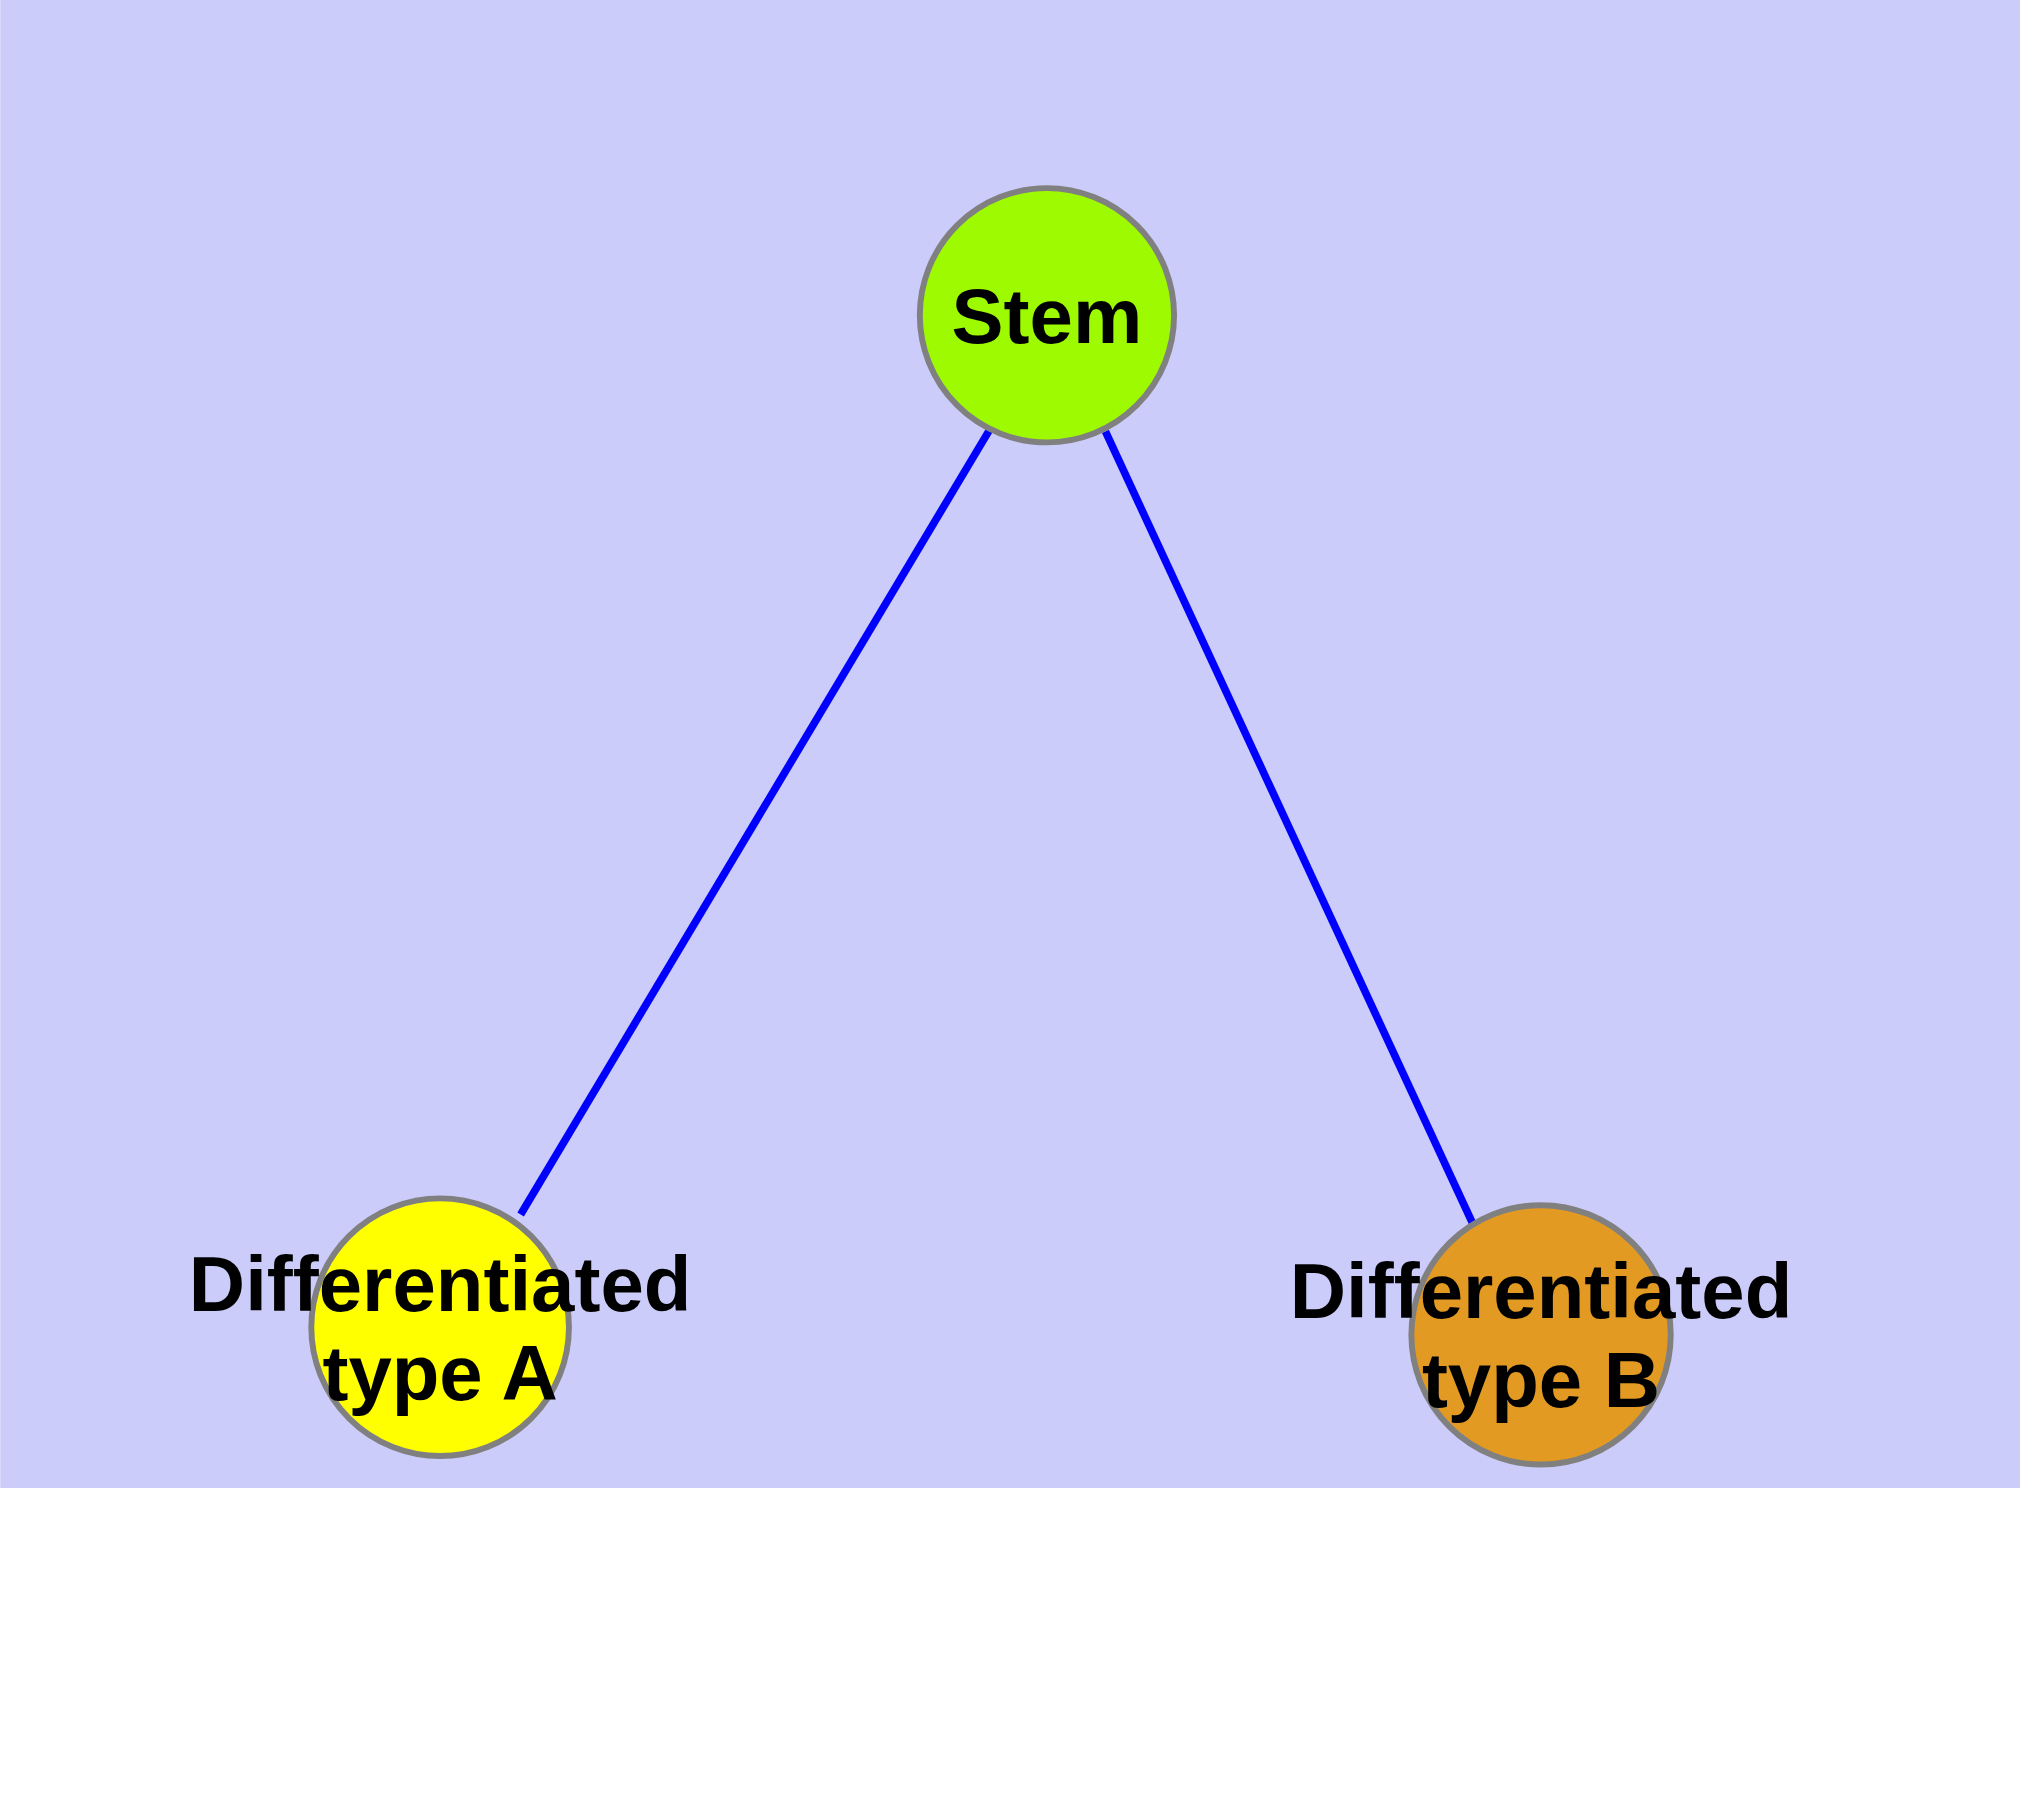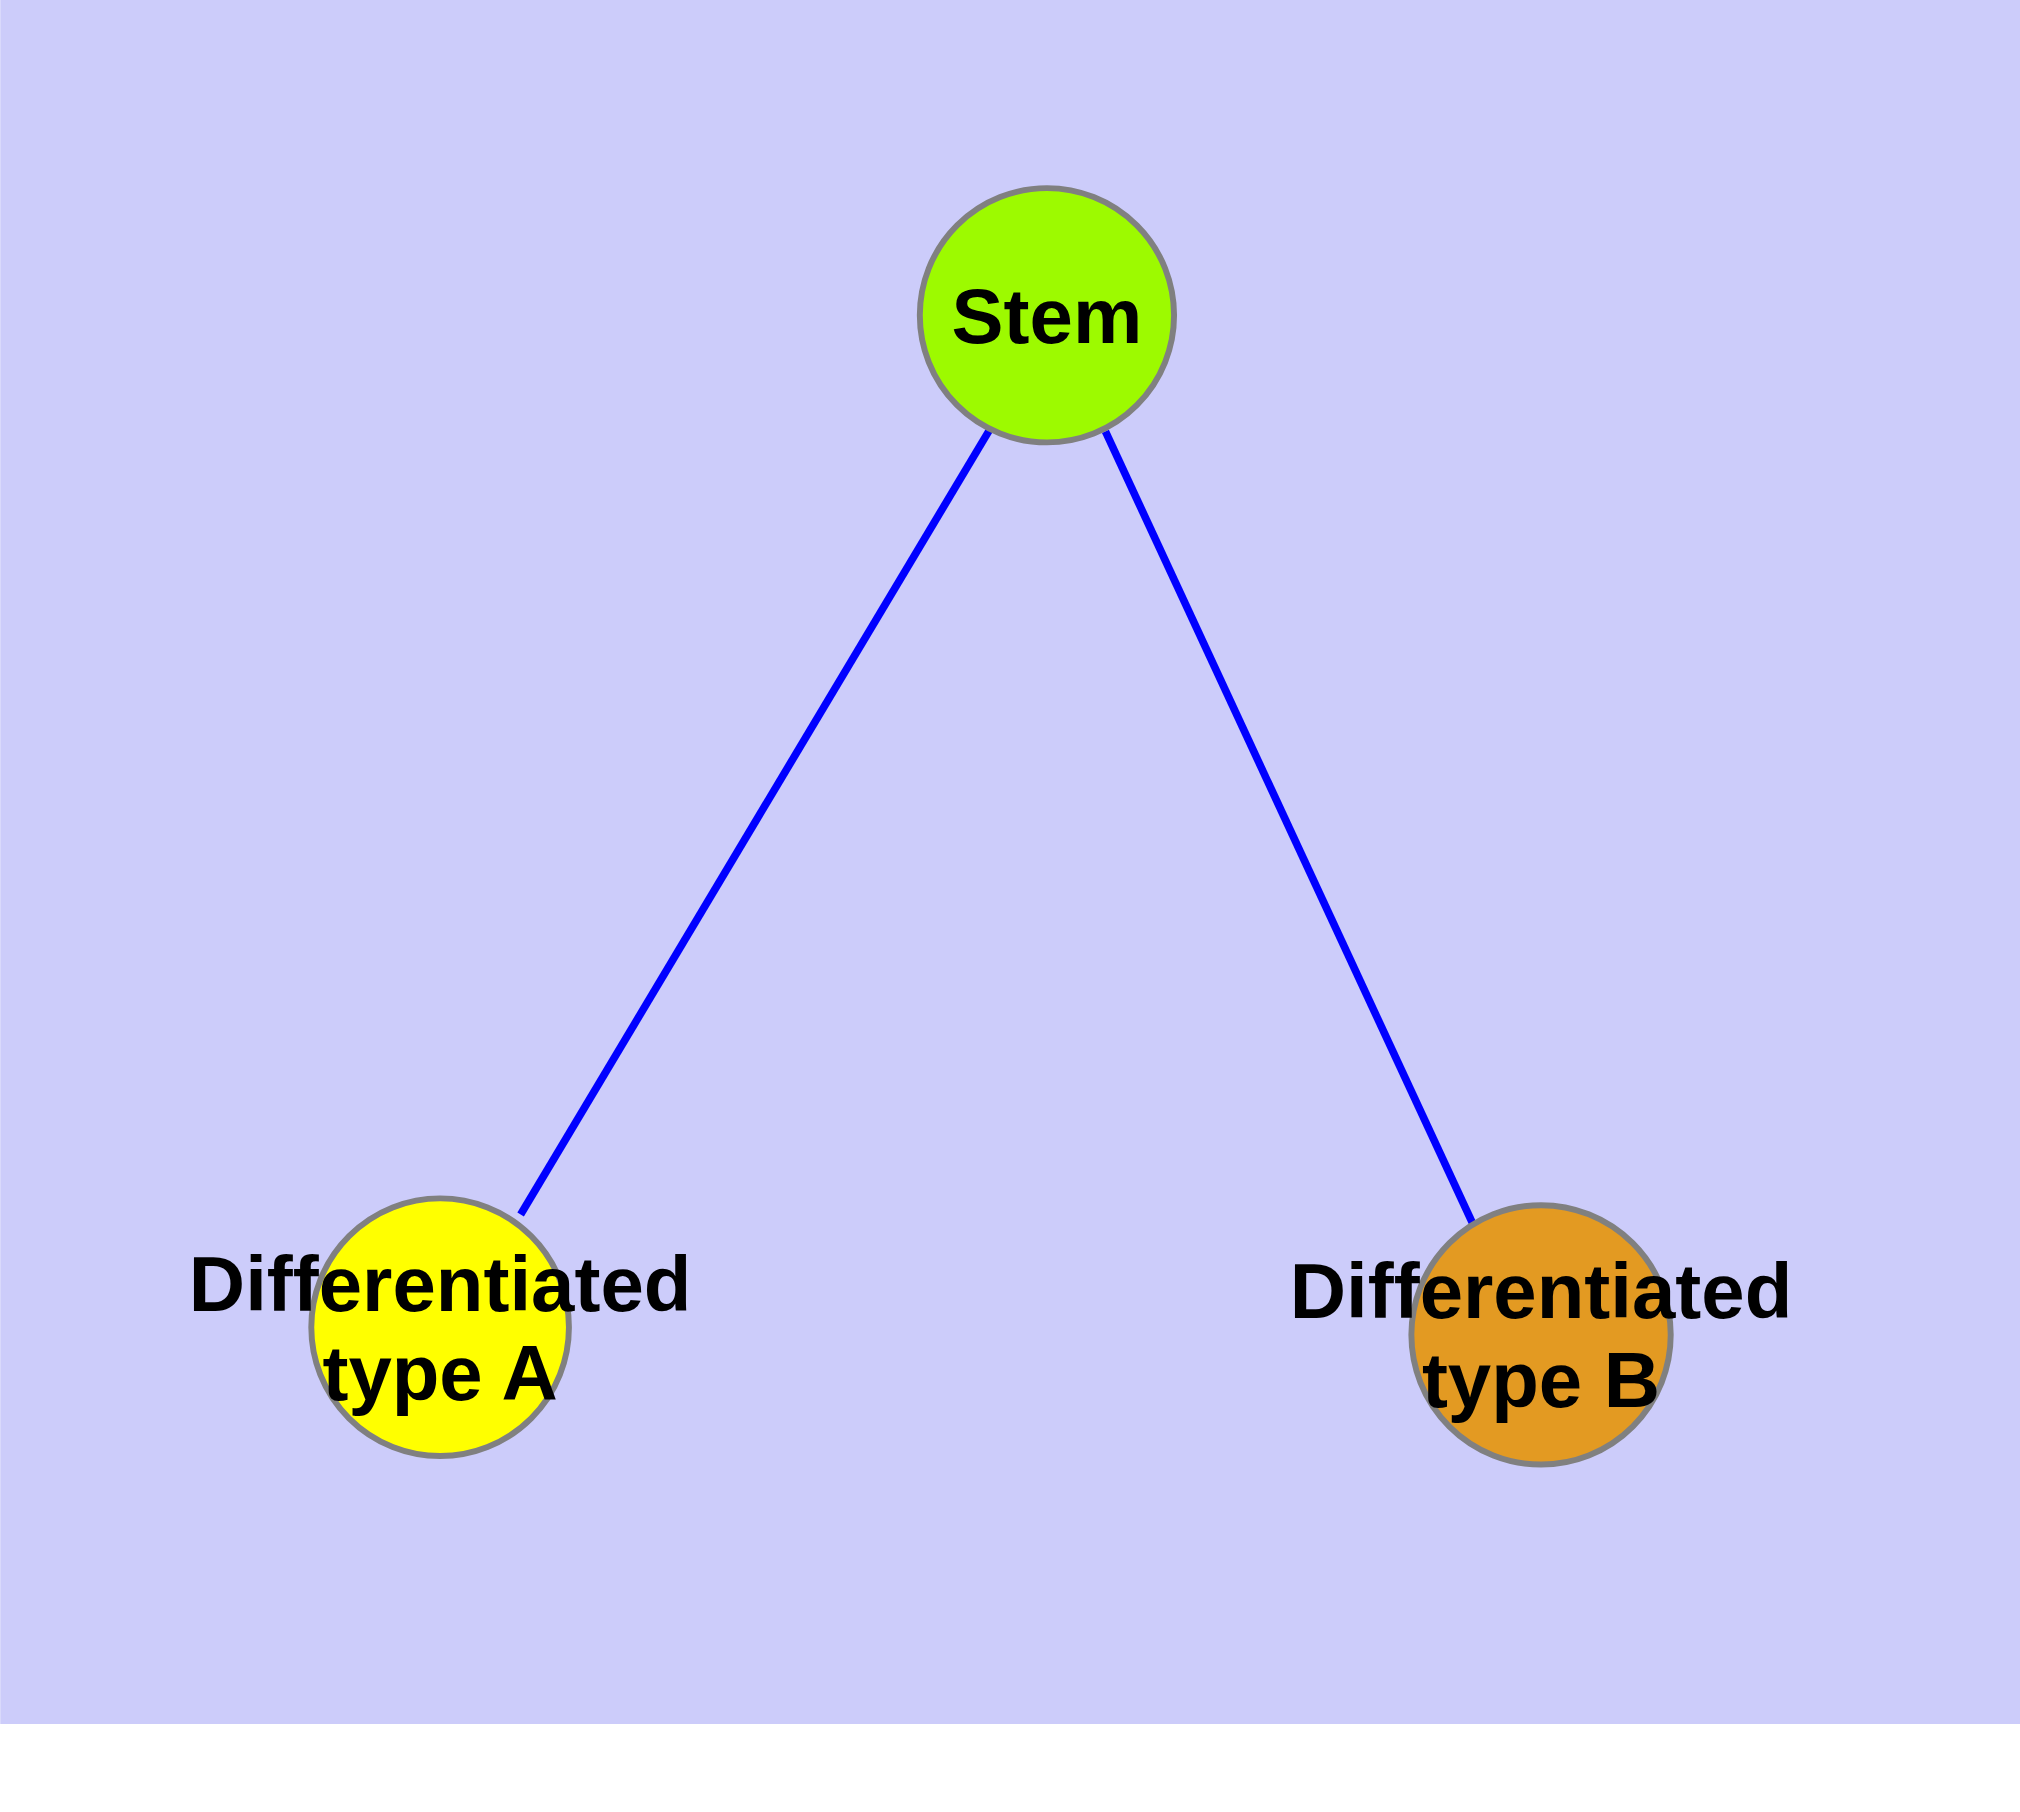--- a/index.html
+++ b/index.html
@@ -3,21 +3,21 @@
 <meta charset="utf-8">
 <style>
   html, body {
     margin: 0;
     padding: 0;
     background: #ffffff;
   }
   #canvas {
     position: relative;
     width: 2021px;
-    height: 1724px;
+    height: 1488px;
     overflow: hidden;
     font-family: "Liberation Sans", sans-serif;
   }
   #graph-svg {
     position: absolute;
     top: 0;
     left: 0;
     width: 2021px;
     height: 1812px;
     display: block;

